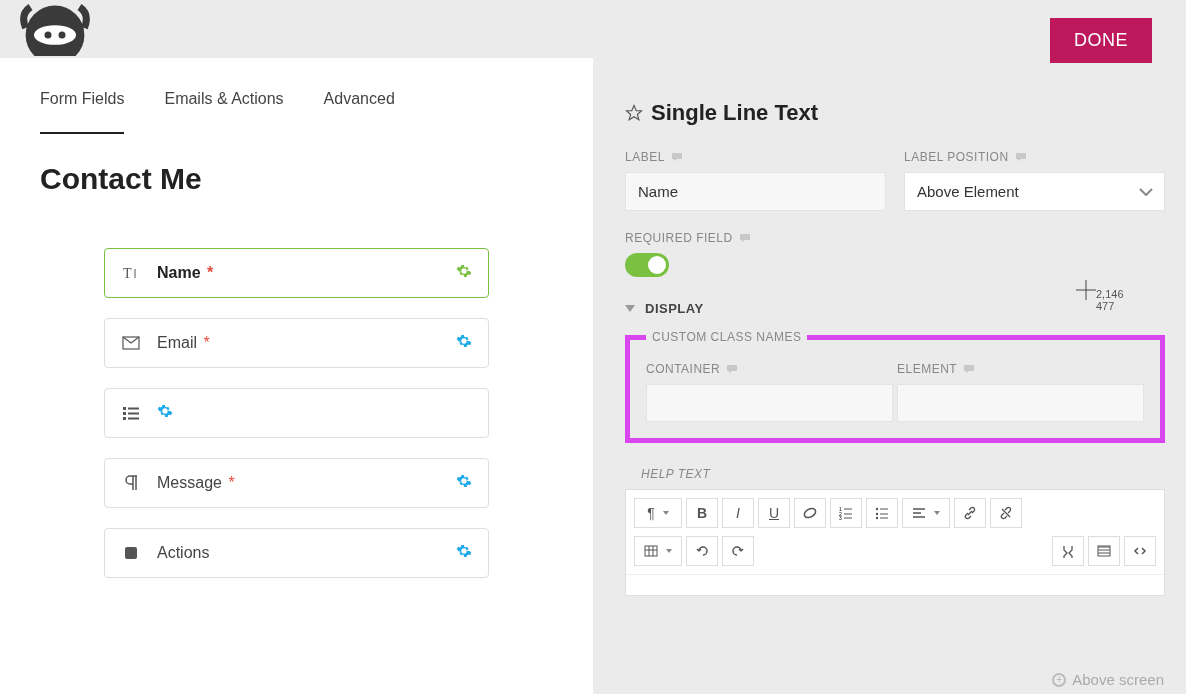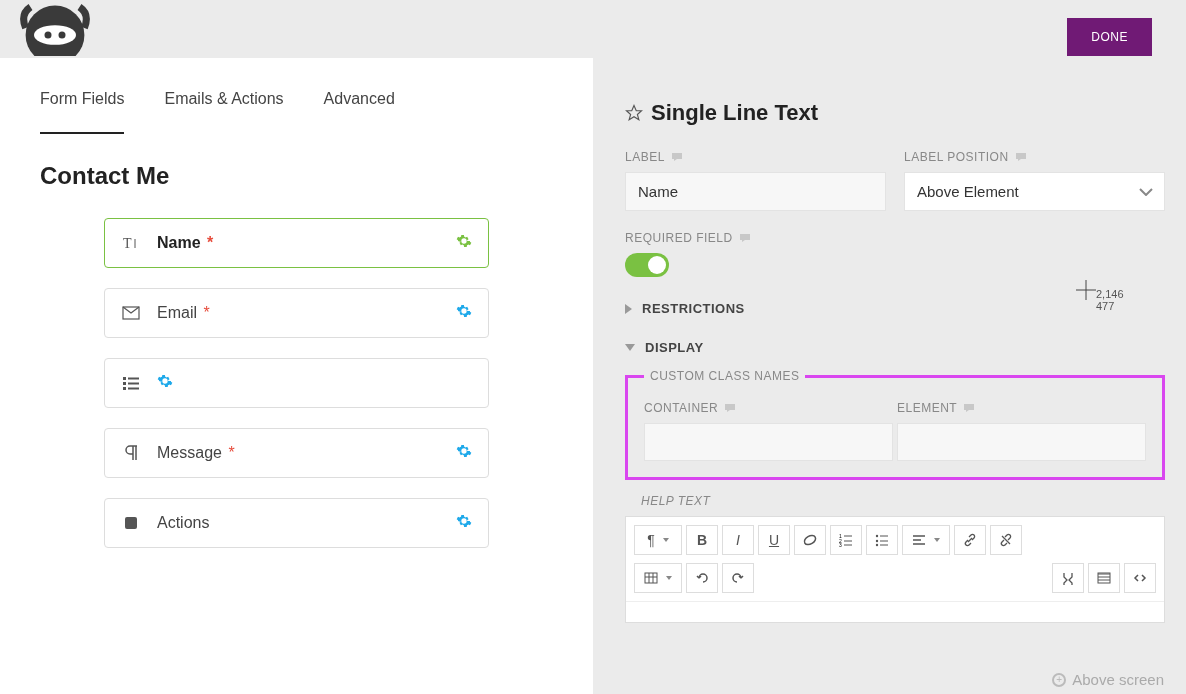--- a/index.html
+++ b/index.html
@@ -1,25 +1,25 @@
 <!DOCTYPE html>
 <html><head>
 <meta charset="utf-8">
 <style>
   * { box-sizing: border-box; margin: 0; padding: 0; }
   body { font-family: -apple-system, BlinkMacSystemFont, "Segoe UI", Helvetica, Arial, sans-serif; background: #ebebeb; width: 1186px; height: 694px; overflow: hidden; position: relative; }
   
   .logo { position: absolute; top: 0; left: 20px; width: 70px; height: 60px; }
-  .done-btn { position: absolute; top: 18px; right: 34px; background: #701a75; color: #fff; border: none; padding: 12px 24px; font-size: 12px; cursor: pointer; letter-spacing: 0.5px; }
+  .done-btn { position: absolute; top: 18px; right: 34px; background: #be185d; color: #fff; border: none; padding: 12px 24px; font-size: 18px; cursor: pointer; letter-spacing: 0.5px; }
   
   .left-panel { position: absolute; top: 58px; left: 0; width: 593px; height: 636px; background: #fff; padding: 32px 40px; }
   .tabs { display: flex; gap: 40px; margin-bottom: 28px; }
   .tab { font-size: 16px; color: #444; padding-bottom: 24px; cursor: pointer; }
   .tab.active { font-weight: 400; border-bottom: 2px solid #222; }
-  .form-title { font-size: 24px; font-weight: 700; color: #222; margin-bottom: 28px; }
+  .form-title { font-size: 30px; font-weight: 700; color: #222; margin-bottom: 52px; }
   
   .fields-wrap { padding: 0 64px; }
   .field-box { border: 1px solid #ddd; border-radius: 4px; padding: 14px 16px; margin-bottom: 20px; display: flex; align-items: center; cursor: pointer; position: relative; }
   .field-box.selected { border: 1px solid #7ac142; }
   .field-icon { width: 20px; height: 20px; margin-right: 16px; color: #555; display: flex; align-items: center; justify-content: center; }
   .field-label { font-size: 16px; color: #444; flex: 1; }
   .field-box.selected .field-label { font-weight: 700; color: #222; }
   .req-star { color: #e74c3c; margin-left: 2px; }
   .gear { color: #1ea9ea; cursor: pointer; }
   .field-box.selected .gear { color: #7ac142; }
@@ -40,21 +40,21 @@
   
   .toggle { width: 44px; height: 24px; background: #7ac142; border-radius: 12px; position: relative; cursor: pointer; }
   .toggle-knob { width: 18px; height: 18px; background: #fff; border-radius: 50%; position: absolute; top: 3px; right: 3px; }
   
   .section-header { display: flex; align-items: center; gap: 10px; margin-top: 24px; margin-bottom: 14px; cursor: pointer; }
   .section-header .tri { width: 0; height: 0; }
   .tri.right { border-top: 5px solid transparent; border-bottom: 5px solid transparent; border-left: 7px solid #999; }
   .tri.down { border-left: 5px solid transparent; border-right: 5px solid transparent; border-top: 7px solid #999; }
   .section-title { font-size: 13px; font-weight: 700; color: #444; letter-spacing: 0.5px; }
   
-  .fieldset { border: 3px solid #d946ef; padding: 12px 16px 16px; margin-bottom: 14px; }
+  .fieldset { border: 5px solid #d946ef; padding: 12px 16px 16px; margin-bottom: 24px; }
   .fieldset-legend { font-size: 12px; color: #888; letter-spacing: 0.5px; padding: 0 6px; }
   .fieldset-row { display: flex; gap: 4px; margin-top: 6px; }
   .fieldset-col { flex: 1; }
   .fieldset-input { width: 100%; border: 1px solid #e3e3e3; background: #f7f7f7; padding: 10px; height: 38px; }
   
   .editor-box { border: 1px solid #ddd; background: #fff; }
   .editor-toolbar { display: flex; flex-wrap: wrap; gap: 4px; padding: 8px; border-bottom: 1px solid #eee; }
   .ed-btn { border: 1px solid #ddd; background: #fff; width: 32px; height: 30px; display: flex; align-items: center; justify-content: center; cursor: pointer; color: #555; font-size: 14px; }
   .ed-btn.wide { width: 48px; justify-content: center; gap: 4px; }
   .ed-btn.arrow::after { content:""; border-left:3px solid transparent; border-right:3px solid transparent; border-top:4px solid #888; margin-left:4px;}
@@ -193,24 +193,20 @@
   <div class="setting-label">
       <span>REQUIRED FIELD</span>
       <svg class="chat-icon" viewBox="0 0 12 10">
         <path d="M1 1h10v6H6l-3 2V7H1z" fill="#888"></path>
       </svg>
     </div>
   <div class="toggle">
       <div class="toggle-knob"></div>
     </div>
 
-  <div class="section-header">
-    <div class="tri right"></div>
-    <div class="section-title">RESTRICTIONS</div>
-  </div>
 
   <div class="section-header">
     <div class="tri down"></div>
     <div class="section-title">DISPLAY</div>
   </div>
 
   <fieldset class="fieldset">
     <legend class="fieldset-legend">CUSTOM CLASS NAMES</legend>
     <div class="fieldset-row">
       <div class="fieldset-col">

